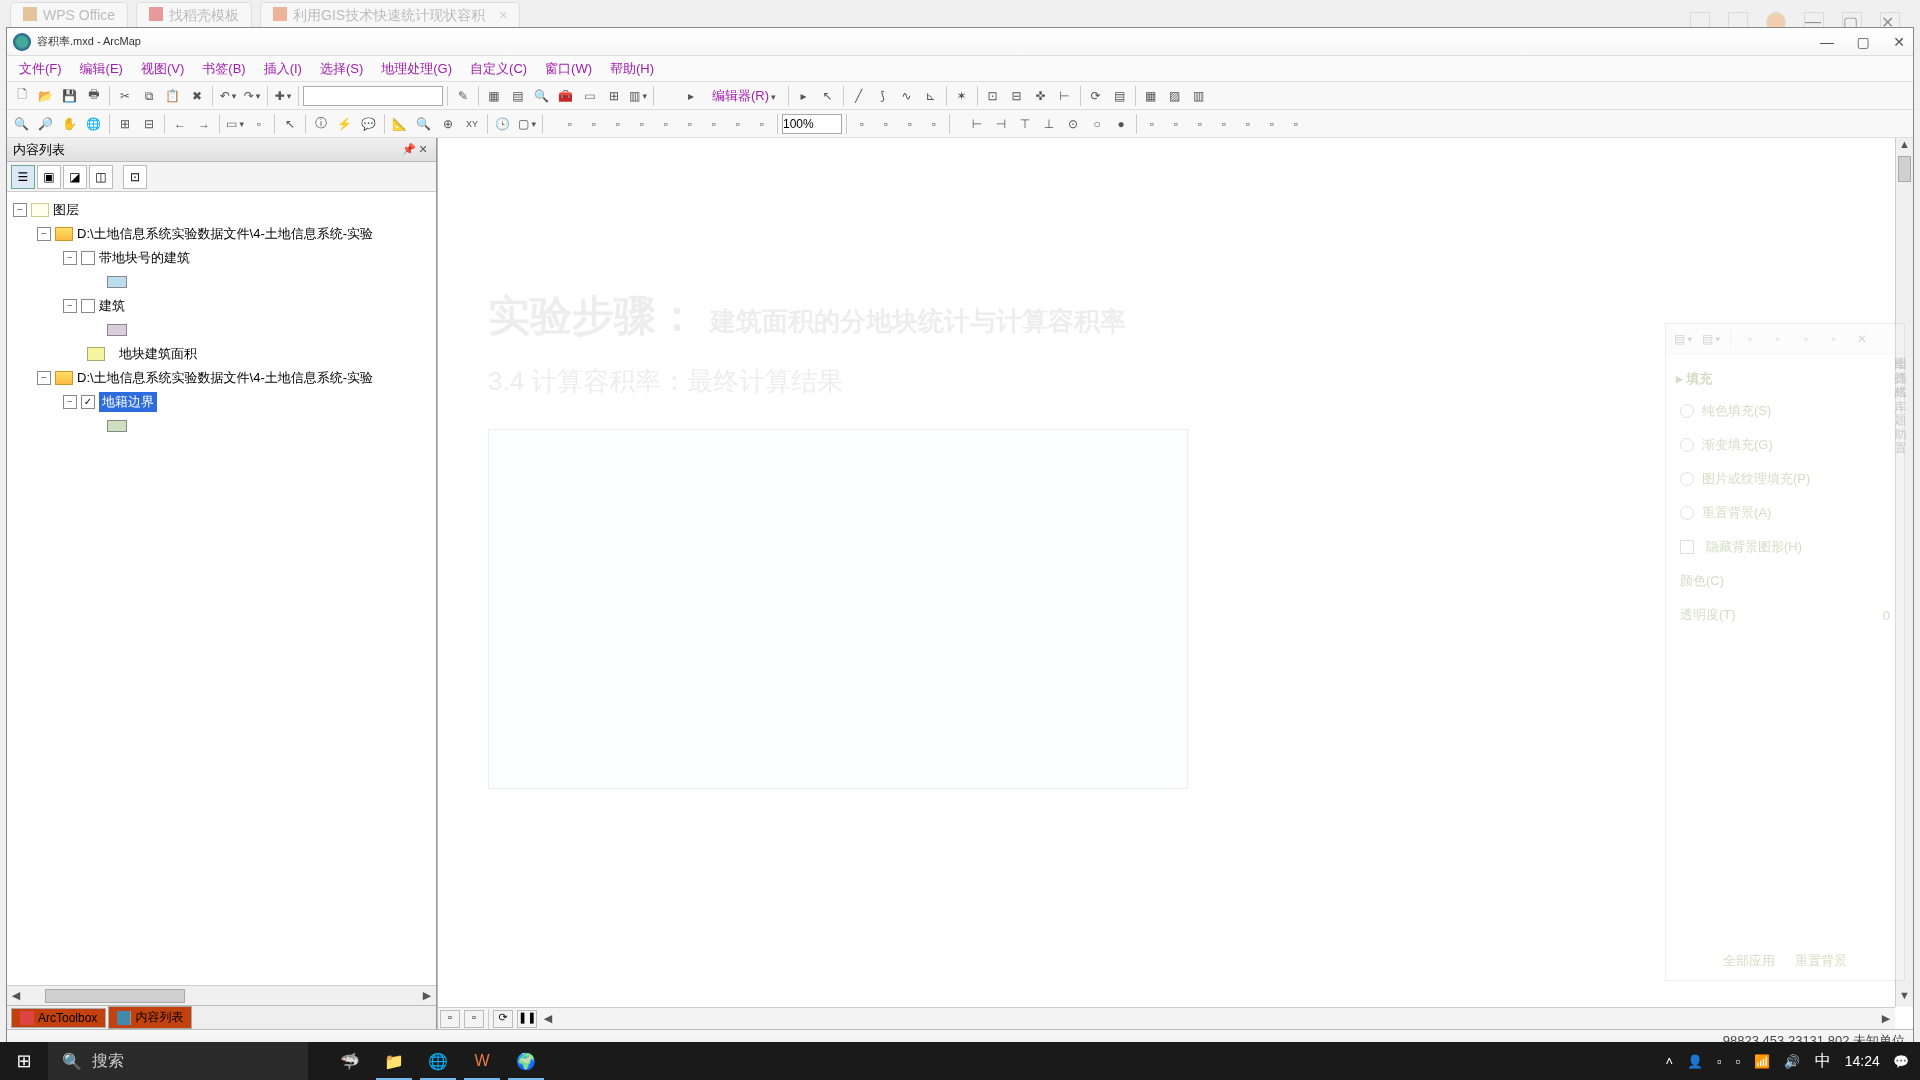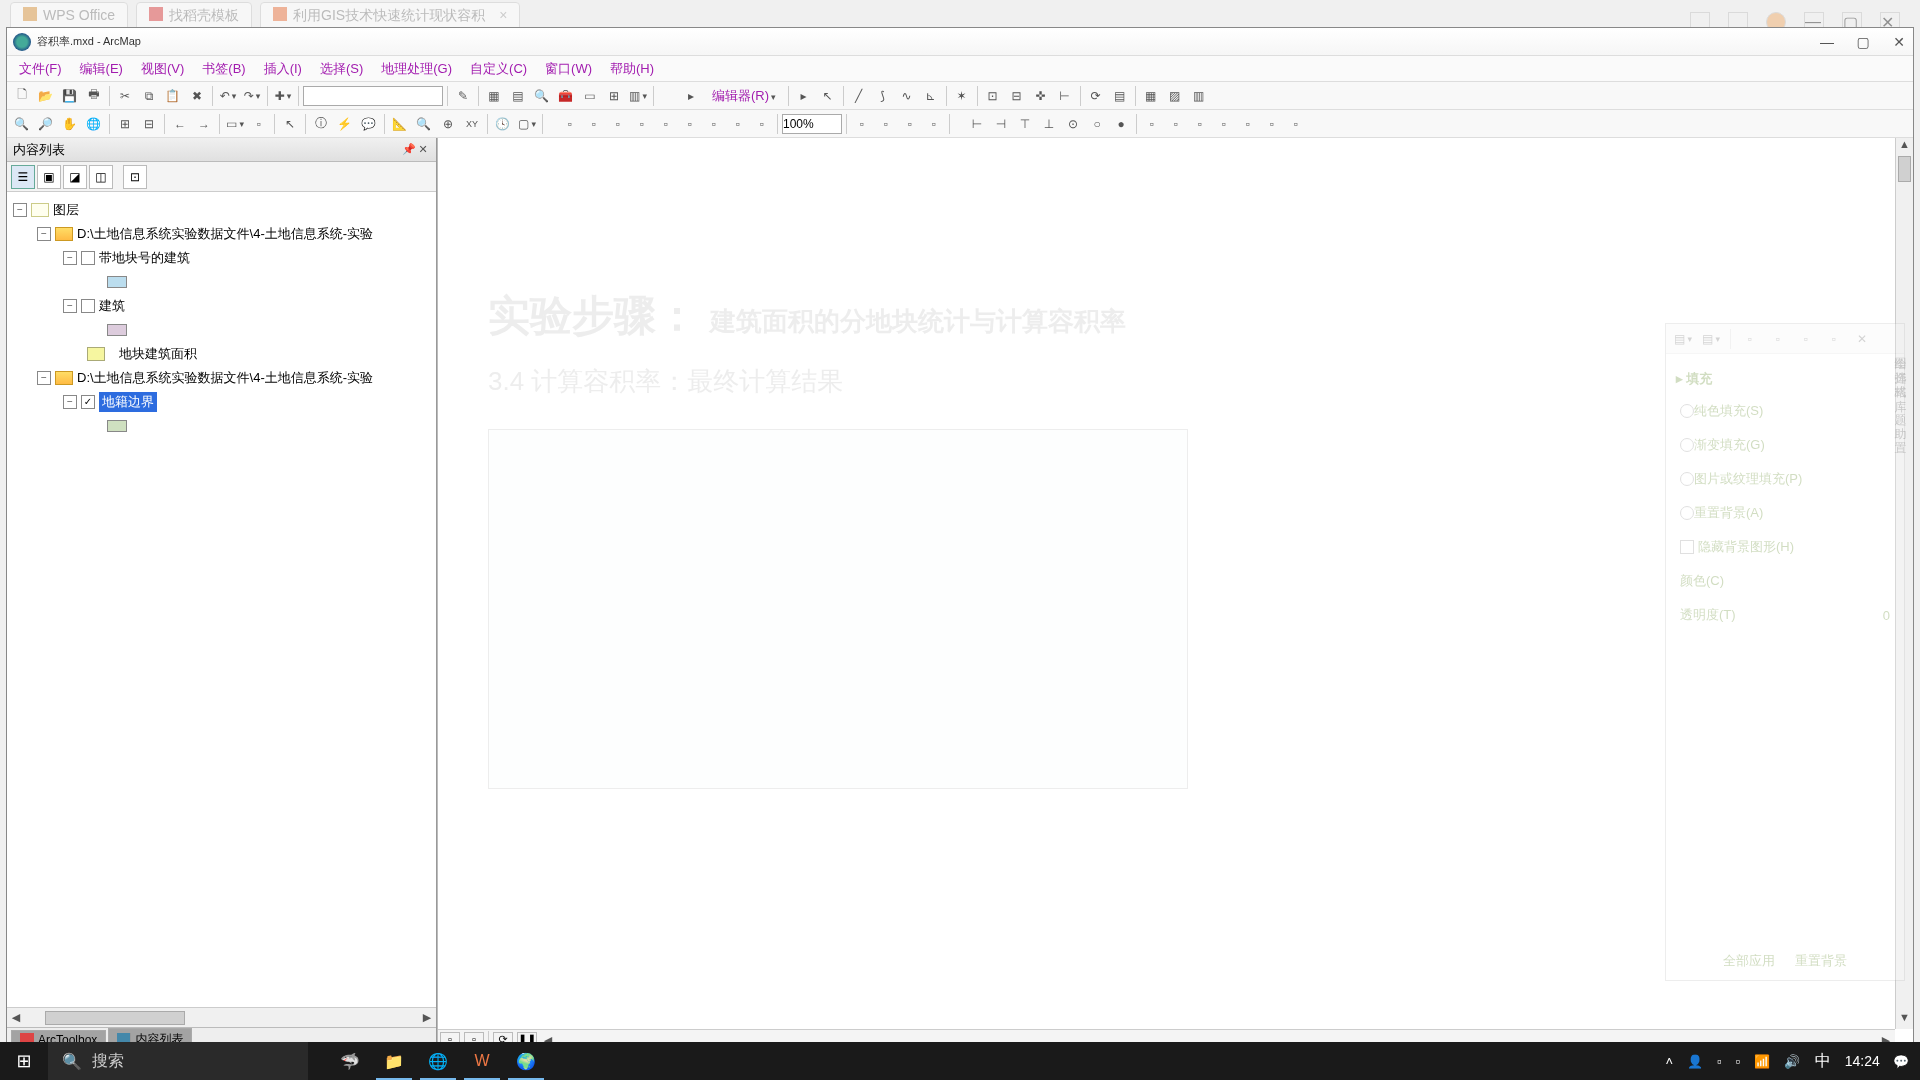--- a/index.html
+++ b/index.html
@@ -51,21 +51,21 @@
 .tree-check { width:14px; height:14px; border:1px solid #888; margin-right:4px; font-size:10px; text-align:center; line-height:12px; background:#fff; cursor:pointer; }
 .tree-swatch { width:20px; height:12px; border:1px solid #888; margin-left:50px; }
 .tree-label { }
 .tree-label.sel { background:#2d6cdf; color:#fff; padding:1px 3px; }
 .toc-scroll-h { height:20px; background:#f0f0f0; border-top:1px solid #ccc; display:flex; align-items:center; }
 .toc-scroll-h .thumb { width:140px; height:14px; background:#d0d0d0; margin-left:20px; border:1px solid #aaa; }
 .toc-scroll-h .arr { width:18px; text-align:center; color:#555; font-size:11px; }
 
 
 .bottom-tabs { height:24px; background:#eee; border-top:1px solid #bbb; display:flex; align-items:center; gap:2px; padding:0 4px; }
-.btab { border:1px solid #aaa; background:#a3a3a3; padding:2px 8px; font-size:12px; display:flex; align-items:center; gap:4px; cursor:pointer; }
+.btab { border:1px solid #aaa; background:#c2410c; padding:2px 8px; font-size:12px; display:flex; align-items:center; gap:4px; cursor:pointer; }
 .btab .ic { width:14px; height:14px; background:#d44; }
 .btab .ic.toc { background:#48a; }
 
 
 .map { flex:1; background:#fff; position:relative; border-left:1px solid #bbb; }
 .map-scroll-v { position:absolute; right:0; top:0; bottom:22px; width:18px; background:#f0f0f0; border-left:1px solid #ccc; }
 .map-scroll-v .arr { height:18px; text-align:center; font-size:11px; color:#555; }
 .map-scroll-v .vthumb { height:26px; background:#d0d0d0; border:1px solid #aaa; margin:0 2px; }
 .map-bottom { position:absolute; bottom:0; left:0; right:18px; height:22px; background:#f4f4f4; border-top:1px solid #ccc; display:flex; align-items:center; }
 .map-bottom .vb { width:20px; height:18px; border:1px solid #bbb; margin:0 2px; font-size:11px; text-align:center; cursor:pointer; }
@@ -76,21 +76,21 @@
 .bg-slide { position:absolute; left:50px; top:150px; color:#ccc; opacity:0.35; pointer-events:none; }
 .bg-slide h1 { font-size:42px; font-weight:bold; margin-bottom:20px; }
 .bg-slide h1 .sub { font-size:26px; margin-left:12px; }
 .bg-slide h2 { font-size:26px; font-weight:normal; margin-bottom:30px; }
 .bg-slide .tbl { width:700px; height:360px; background:rgba(240,248,248,0.3); border:1px solid #ccc; }
 
 
 .right-panel { position:absolute; right:8px; top:185px; width:240px; border:1px solid #bbb; background:#fff; opacity:0.25; }
 .right-panel .rt { height:30px; background:#f6f6f6; border-bottom:1px solid #ddd; display:flex; align-items:center; gap:6px; padding:0 6px; }
 .right-panel .body { padding:10px; font-size:13px; color:#4d7c0f; }
-.right-panel .opt { padding:8px 4px; display:flex; align-items:center; gap:0; }
+.right-panel .opt { padding:8px 4px; display:flex; align-items:center; gap:8px; }
 .right-panel .radio { width:14px; height:14px; border:1px solid #888; border-radius:50%; }
 
 
 .right-strip { position:absolute; right:-2px; top:210px; width:30px; display:flex; flex-direction:column; gap:14px; align-items:center; opacity:0.3; }
 .right-strip span { writing-mode:vertical-rl; font-size:12px; color:#666; }
 
 
 .statusbar { height:22px; background:linear-gradient(#f8f8f8,#ececec); border-top:1px solid #bbb; display:flex; align-items:center; padding:0 8px; font-size:13px; color:#444; }
 .statusbar .fill { flex:1; }
 
@@ -428,20 +428,24 @@
       <span>绘图</span>
         <span>选择</span>
         <span>格式</span>
         <span>库</span>
         <span>题</span>
         <span>助</span>
         <span>置</span>
     </div>
   </div>
 
+  <div class="statusbar">
+    <div class="fill"></div>
+    <span>98823.453 23131.802 未知单位</span>
+  </div>
 </div>
 
 <div class="taskbar">
   <div class="start">⊞</div>
   <div class="search">
     <span class="mag">🔍</span>
     <span style="color:#ccc;font-family:Liberation Mono, monospace;">搜索</span>
   </div>
   <div style="width:20px"></div>
   <div class="task-icon">🦈</div>

